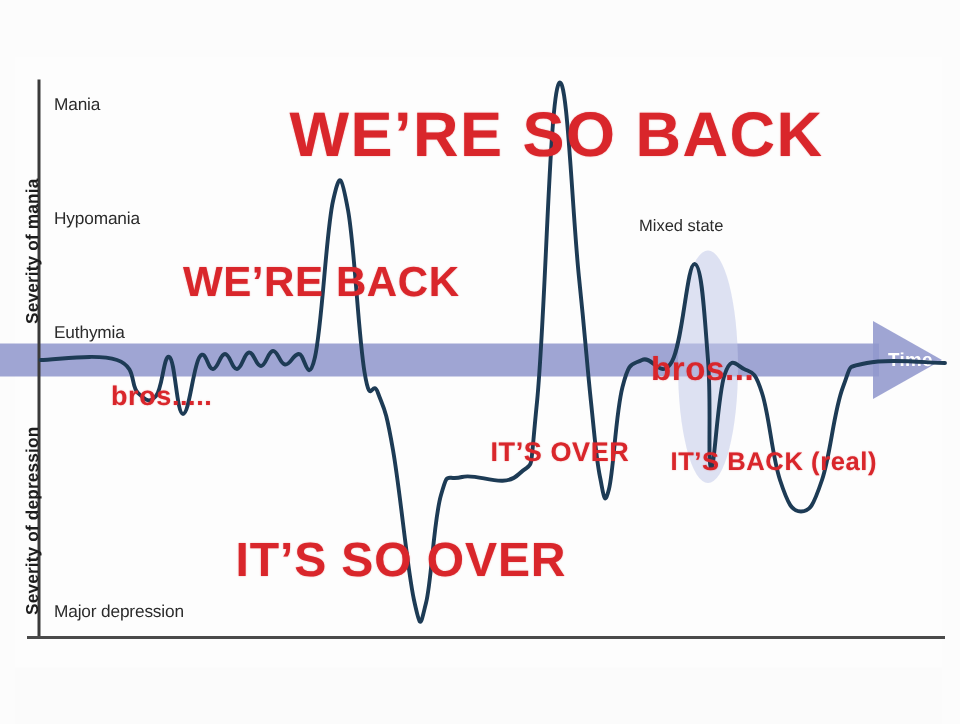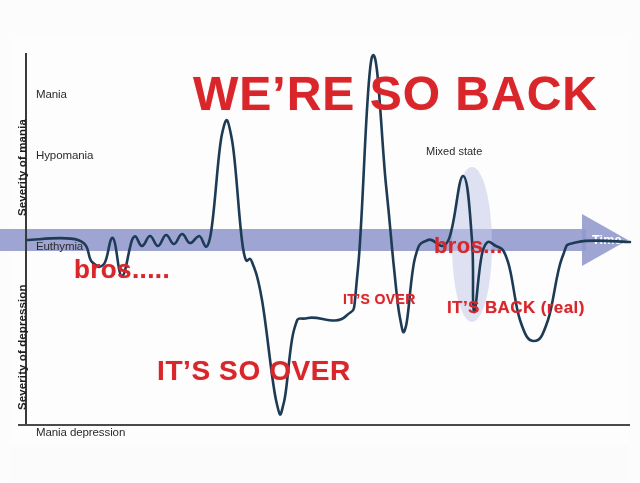--- a/index.html
+++ b/index.html
@@ -49,21 +49,20 @@
   #sev-depr{left:16px;top:410px;transform:rotate(-90deg);}
 
   
   .lvl{
     position:absolute;
     font-family:"Liberation Sans", sans-serif;
     font-size:11.5px;
     color:#2b2b2b;
     white-space:nowrap;
     letter-spacing:-.1px;
-    margin-top:24px;
   }
 
   
   .time-band{
     position:absolute;left:0px;top:229px;width:586px;height:22px;
     background:#9299cd;
     opacity:.88;
   }
   .time-arrow{
     position:absolute;left:582px;top:214px;width:0;height:0;
@@ -98,25 +97,25 @@
   
   .meme{
     position:absolute;
     font-family:"Liberation Sans", sans-serif;
     font-weight:bold;
     color:#d9262b;
     white-space:nowrap;
     letter-spacing:.4px;
     text-shadow:0 0 1px rgba(217,38,43,.45);
   }
-  #m-sobackout{left:193px;top:66px;font-size:48px;letter-spacing:1px;}
+  #m-sobackout{left:193px;top:66px;font-size:42px;letter-spacing:1px;}
   #m-back{left:122px;top:172px;font-size:28px;}
-  #m-bros1{left:74px;top:254px;font-size:26px;}
-  #m-soover{left:157px;top:355px;font-size:28px;letter-spacing:.6px;}
-  #m-over1{left:343px;top:291px;font-size:14px;}
+  #m-bros1{left:74px;top:254px;font-size:18px;}
+  #m-soover{left:157px;top:355px;font-size:32px;letter-spacing:.6px;}
+  #m-over1{left:327px;top:291px;font-size:18px;}
   #m-bros2{left:434px;top:233px;font-size:22px;}
   #m-over2{left:447px;top:298px;font-size:17px;}
 </style>
 </head>
 <body>
 
 <div id="stage">
 
   <div class="edge-top"></div>
   <div class="edge-bottom"></div>
@@ -133,29 +132,30 @@
     <div class="mixed-label">Mixed state</div>
 
     <div class="y-axis"></div>
     <div class="x-axis"></div>
     <div class="y-tick" style="top:424px"></div>
 
     <div class="axis-title" id="sev-mania">Severity of mania</div>
     <div class="axis-title" id="sev-depr">Severity of depression</div>
 
     <div class="lvl" style="left:36px;top:64px">Mania</div>
-    <div class="lvl" style="left:36px;top:125px">Hypomania</div>
+    <div class="lvl" style="left:36px;top:140px">Hypomania</div>
     <div class="lvl" style="left:36px;top:216px">Euthymia</div>
-    <div class="lvl" style="left:36px;top:402px">Mania depression</div>
+    <div class="lvl" style="left:36px;top:402px">Major depression</div>
 
     <svg class="curve" viewBox="0 0 640 483">
       <path id="mood-path" fill="none" stroke="#1d3b55" stroke-width="2.6" stroke-linecap="round" stroke-linejoin="round" d="M 27 240 C 37.71 240.00, 64.35 235.38, 78.00 240.00 C 91.65 244.62, 86.54 256.96, 92.00 262.00 C 97.46 267.04, 99.59 269.04, 104.00 264.00 C 108.41 258.96, 109.22 235.48, 113.00 238.00 C 116.78 240.52, 117.80 276.00, 122.00 276.00 C 126.20 276.00, 128.80 244.30, 133.00 238.00 C 137.20 231.70, 138.43 246.42, 142.00 246.00 C 145.57 245.58, 146.64 236.00, 150.00 236.00 C 153.36 236.00, 154.64 246.21, 158.00 246.00 C 161.36 245.79, 162.64 235.42, 166.00 235.00 C 169.36 234.58, 170.64 244.21, 174.00 244.00 C 177.36 243.79, 178.64 234.21, 182.00 234.00 C 185.36 233.79, 186.43 242.58, 190.00 243.00 C 193.57 243.42, 194.80 237.05, 199.00 236.00 C 203.20 234.95, 205.17 259.42, 210.00 238.00 C 214.83 216.58, 217.38 154.58, 222.00 134.00 C 226.62 113.42, 227.59 116.06, 232.00 140.00 C 236.41 163.94, 238.80 222.38, 243.00 248.00 C 247.20 273.62, 248.01 251.08, 252.00 262.00 C 255.99 272.92, 256.96 271.02, 262.00 300.00 C 267.04 328.98, 271.38 378.58, 276.00 400.00 C 280.62 421.42, 280.22 416.70, 284.00 402.00 C 287.78 387.30, 288.96 347.64, 294.00 330.00 C 299.04 312.36, 297.08 320.94, 308.00 318.00 C 318.92 315.06, 335.50 326.50, 346.00 316.00 C 356.50 305.50, 352.54 322.39, 358.00 268.00 C 363.46 213.61, 366.12 74.43, 372.00 57.00 C 377.88 39.57, 381.38 140.69, 386.00 185.00 C 390.62 229.31, 391.06 240.07, 394.00 268.00 C 396.94 295.93, 397.48 305.82, 400.00 318.00 C 402.52 330.18, 402.85 338.60, 406.00 326.00 C 409.15 313.40, 410.38 276.06, 415.00 258.00 C 419.62 239.94, 421.07 243.57, 428.00 240.00 C 434.93 236.43, 440.65 254.44, 448.00 241.00 C 455.35 227.56, 457.96 176.21, 463.00 176.00 C 468.04 175.79, 469.69 211.44, 472.00 240.00 C 474.31 268.56, 471.69 309.90, 474.00 312.00 C 476.31 314.10, 478.38 263.86, 483.00 250.00 C 487.62 236.14, 490.75 243.48, 496.00 246.00 C 501.25 248.52, 502.96 246.46, 508.00 262.00 C 513.04 277.54, 514.54 303.41, 520.00 320.00 C 525.46 336.59, 528.12 341.00, 534.00 341.00 C 539.88 341.00, 542.12 337.43, 548.00 320.00 C 553.88 302.57, 555.70 274.38, 562.00 258.00 C 568.30 241.62, 563.72 245.36, 578.00 242.00 C 592.28 238.64, 619.08 242.00, 630.00 242.00"></path>
     </svg>
 
     <div class="meme" id="m-sobackout">WE’RE SO BACK</div>
+    <div class="meme" id="m-back">WE’RE BACK</div>
     <div class="meme" id="m-bros1">bros.....</div>
     <div class="meme" id="m-soover">IT’S SO OVER</div>
     <div class="meme" id="m-over1">IT’S OVER</div>
     <div class="meme" id="m-bros2">bros...</div>
     <div class="meme" id="m-over2">IT’S BACK (real)</div>
 
   </div>
 </div>
 
 </body></html>

